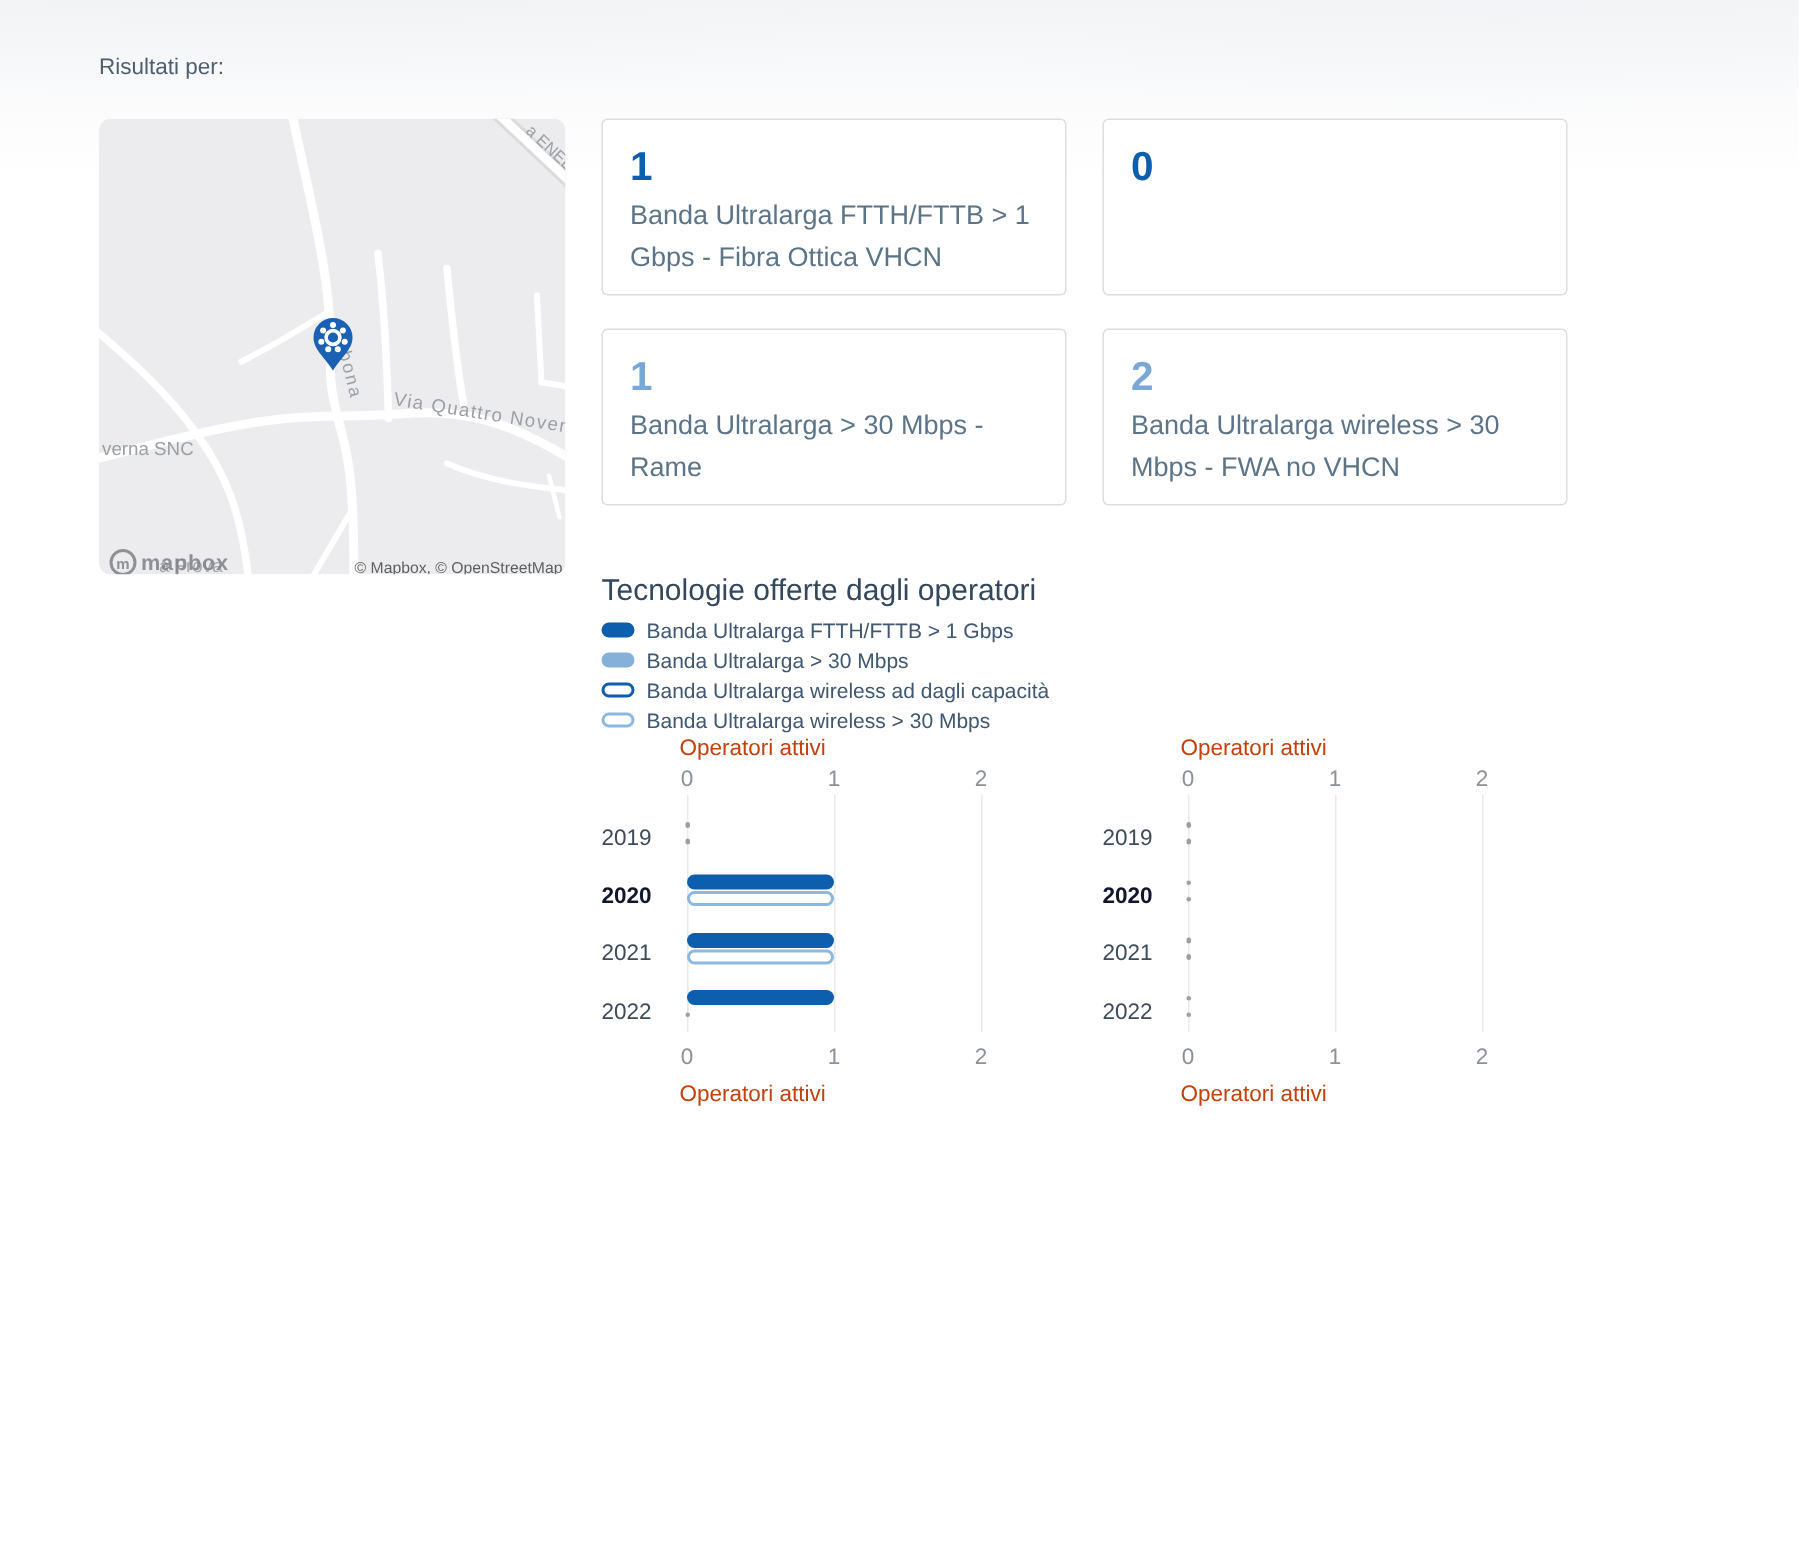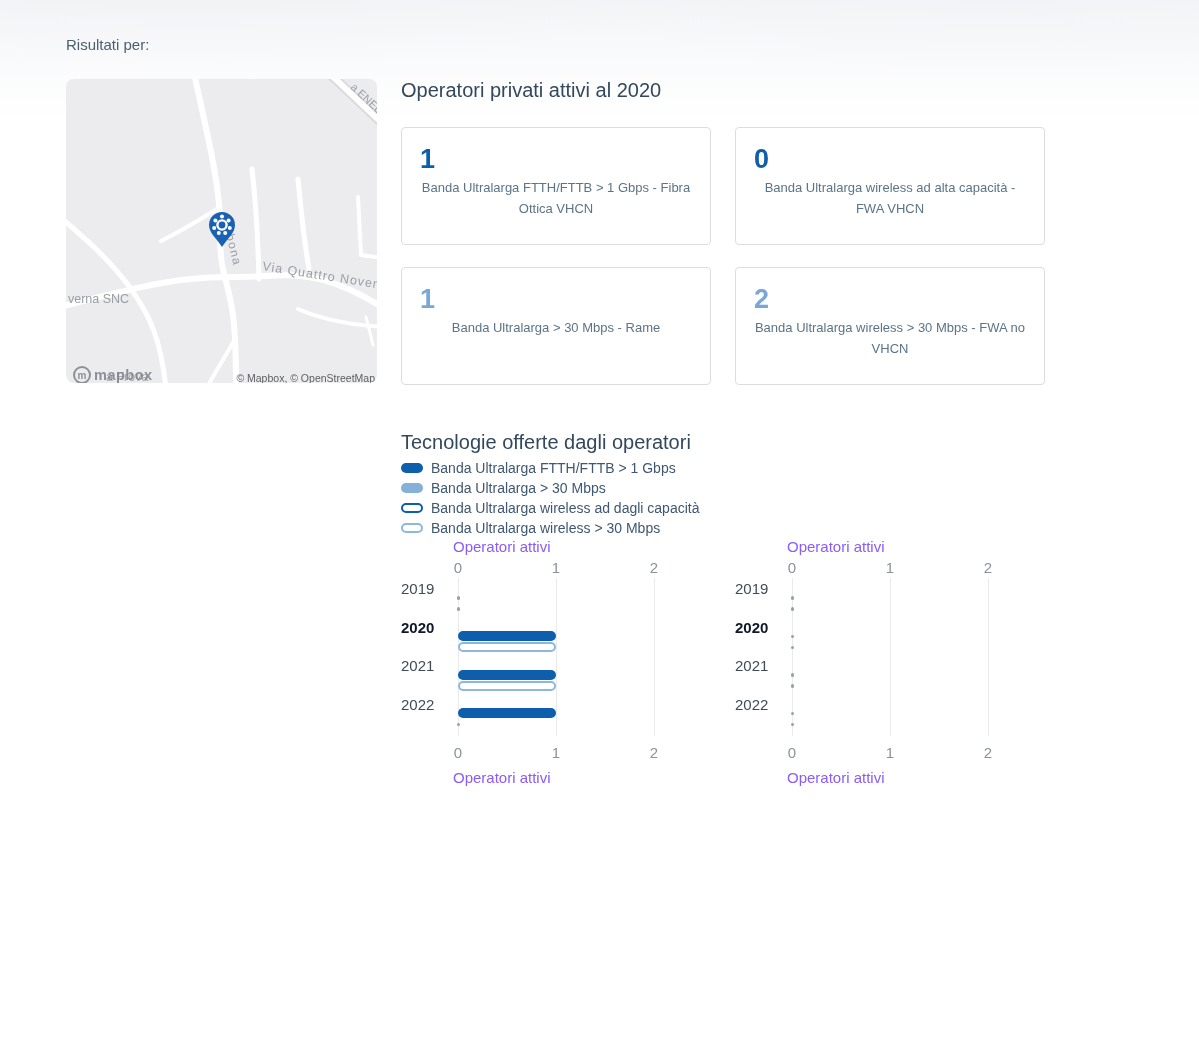--- a/index.html
+++ b/index.html
@@ -27,43 +27,43 @@
   .map-wrap { width:311px; height:304px; border-radius:8px; overflow:hidden; flex:none; }
 
   
   .right-col { width:644px; }
   .section-title { font-size:20px; font-weight:400; color:#33485c; margin:0 0 25px 0; }
   .cards-grid { display:grid; grid-template-columns:310px 310px; gap:22px 24px; }
   .op-card { width:310px; height:118px; border:1px solid #dcdde0; border-radius:4px; background:#fff; padding:15px 18px; }
   .op-card .num { font-size:27px; font-weight:700; line-height:1.2; margin-bottom:3px; }
   .op-card .num.dark { color:#0d5eac; }
   .op-card .num.light { color:#79a8d6; }
-  .op-card .lbl { font-size:13px; line-height:1.55; color:#5b7487;text-align:center; }
+  .op-card .lbl { font-size:18px; line-height:1.55; color:#5b7487; }
 
   .tech-section { margin-top:46px; }
   .tech-section .section-title { margin-bottom:4px; }
   .legend { }
   .legend-item { display:flex; align-items:center; height:20px; }
   .legend-pill { width:22px; height:10px; border-radius:5px; margin-right:8px; flex:none; }
   .filled-dark  { background:#0d5eac; }
   .filled-light { background:#85b1d9; }
   .outline-dark  { background:#fff; border:2px solid #0d5eac; }
   .outline-light { background:#fff; border:2px solid #8cb8de; }
   .legend-item .legend-label { font-size:14px; color:#3f5770; }
 
   
   .charts-row { display:flex; gap:24px; }
   .chart { width:310px; }
-  .chart-axis-title { font-size:15px; color:#8b5cf6; margin-left:52px; height:20px; }
+  .chart-axis-title { font-size:15px; color:#c2410c; margin-left:52px; height:20px; }
   .chart-ticks { position:relative; height:22px; }
   .chart-ticks .tick { position:absolute; transform:translateX(-50%); font-size:15px; color:#8b9299; top:1px; }
   .chart-plot { position:relative; height:154px; }
   .gridline { position:absolute; top:-2px; height:158px; width:1px; background:#e9eaeb; }
   .chart-row { position:absolute; left:0; width:100%; height:38.5px; }
-  .chart-row .year { position:absolute; left:0; top:0; width:33px; text-align:left; font-size:15px; color:#3e4c59; }
+  .chart-row .year { position:absolute; left:0; top:18px; width:33px; text-align:left; font-size:15px; color:#3e4c59; }
   .chart-row .year.hl { font-weight:700; color:#0f172a; }
   .bar { position:absolute; height:10px; border-radius:5px; }
   .zero-dot { position:absolute; width:3.5px; height:3.5px; border-radius:50%; background:#9aa0a6; }
   .chart-ticks.bottom { margin-top:9px; }
   .chart-axis-title.bottom { margin-top:4px; }
 </style>
 </head>
 <body>
 
 <div class="hero-band"></div>
@@ -117,30 +117,28 @@
           <circle cx="16" cy="296" r="8" fill="none" stroke="#7d8288" stroke-width="2"></circle>
           <text x="16" y="300" font-size="10" font-weight="700" fill="#7d8288" text-anchor="middle">m</text>
           <text x="28" y="301" font-size="14.5" font-weight="700" fill="#7d8288" letter-spacing="0.5">mapbox</text>
         </g>
         <text x="309" y="303" font-size="10.5" fill="#5c5f62" text-anchor="end">© Mapbox, © OpenStreetMap</text>
       </svg>
     </div>
 
     <div class="right-col">
 
-      <h2 class="section-title">Operatori privati attivi al 2020</h2>
 
       <div class="cards-grid" id="cards-grid">
           <div class="op-card">
             <div class="num dark">1</div>
             <div class="lbl">Banda Ultralarga FTTH/FTTB &gt; 1 Gbps - Fibra Ottica VHCN</div>
           </div>
           <div class="op-card">
             <div class="num dark">0</div>
-            <div class="lbl">Banda Ultralarga wireless ad alta capacità - FWA VHCN</div>
           </div>
           <div class="op-card">
             <div class="num light">1</div>
             <div class="lbl">Banda Ultralarga &gt; 30 Mbps - Rame</div>
           </div>
           <div class="op-card">
             <div class="num light">2</div>
             <div class="lbl">Banda Ultralarga wireless &gt; 30 Mbps - FWA no VHCN</div>
           </div>
         </div>

